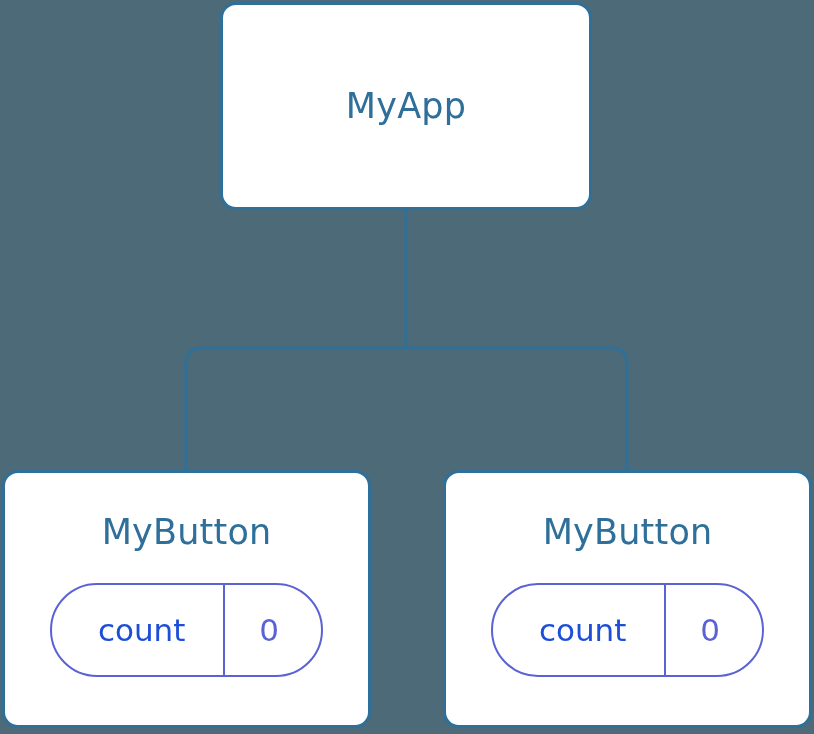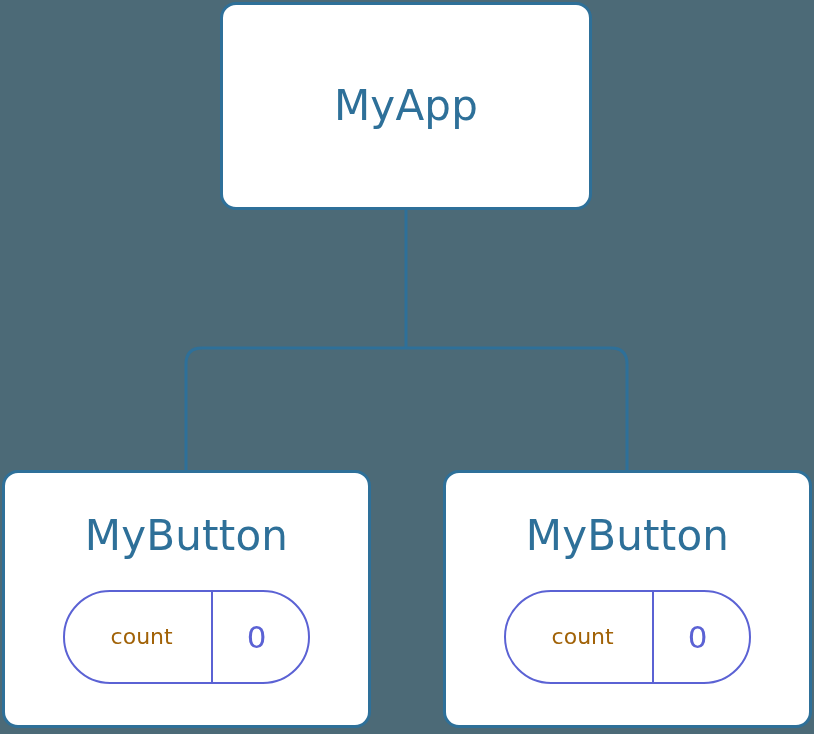--- a/index.html
+++ b/index.html
@@ -58,21 +58,21 @@
   .node-child-right {
     left: 443px;
     top: 470px;
     width: 369px;
     height: 258px;
     justify-content: flex-start;
     padding-top: 42px;
   }
   .node-title {
     color: #2e7099;
-    font-size: 42px;
+    font-size: 35px;
     font-weight: 400;
     letter-spacing: 0.2px;
     line-height: 1;
     white-space: nowrap;
   }
   
   .pill {
     margin-top: 33px;
     display: flex;
     align-items: stretch;
@@ -81,22 +81,22 @@
     height: 94px;
     box-sizing: border-box;
     overflow: hidden;
     background: #ffffff;
   }
   .pill-key {
     display: flex;
     align-items: center;
     justify-content: center;
     padding: 0 38px 0 46px;
-    color: #a16207;
-    font-size: 22px;
+    color: #1d4ed8;
+    font-size: 31px;
     line-height: 1;
     white-space: nowrap;
   }
   .pill-divider {
     width: 2px;
     background: #5b62d4;
     flex: 0 0 auto;
   }
   .pill-value {
     display: flex;

